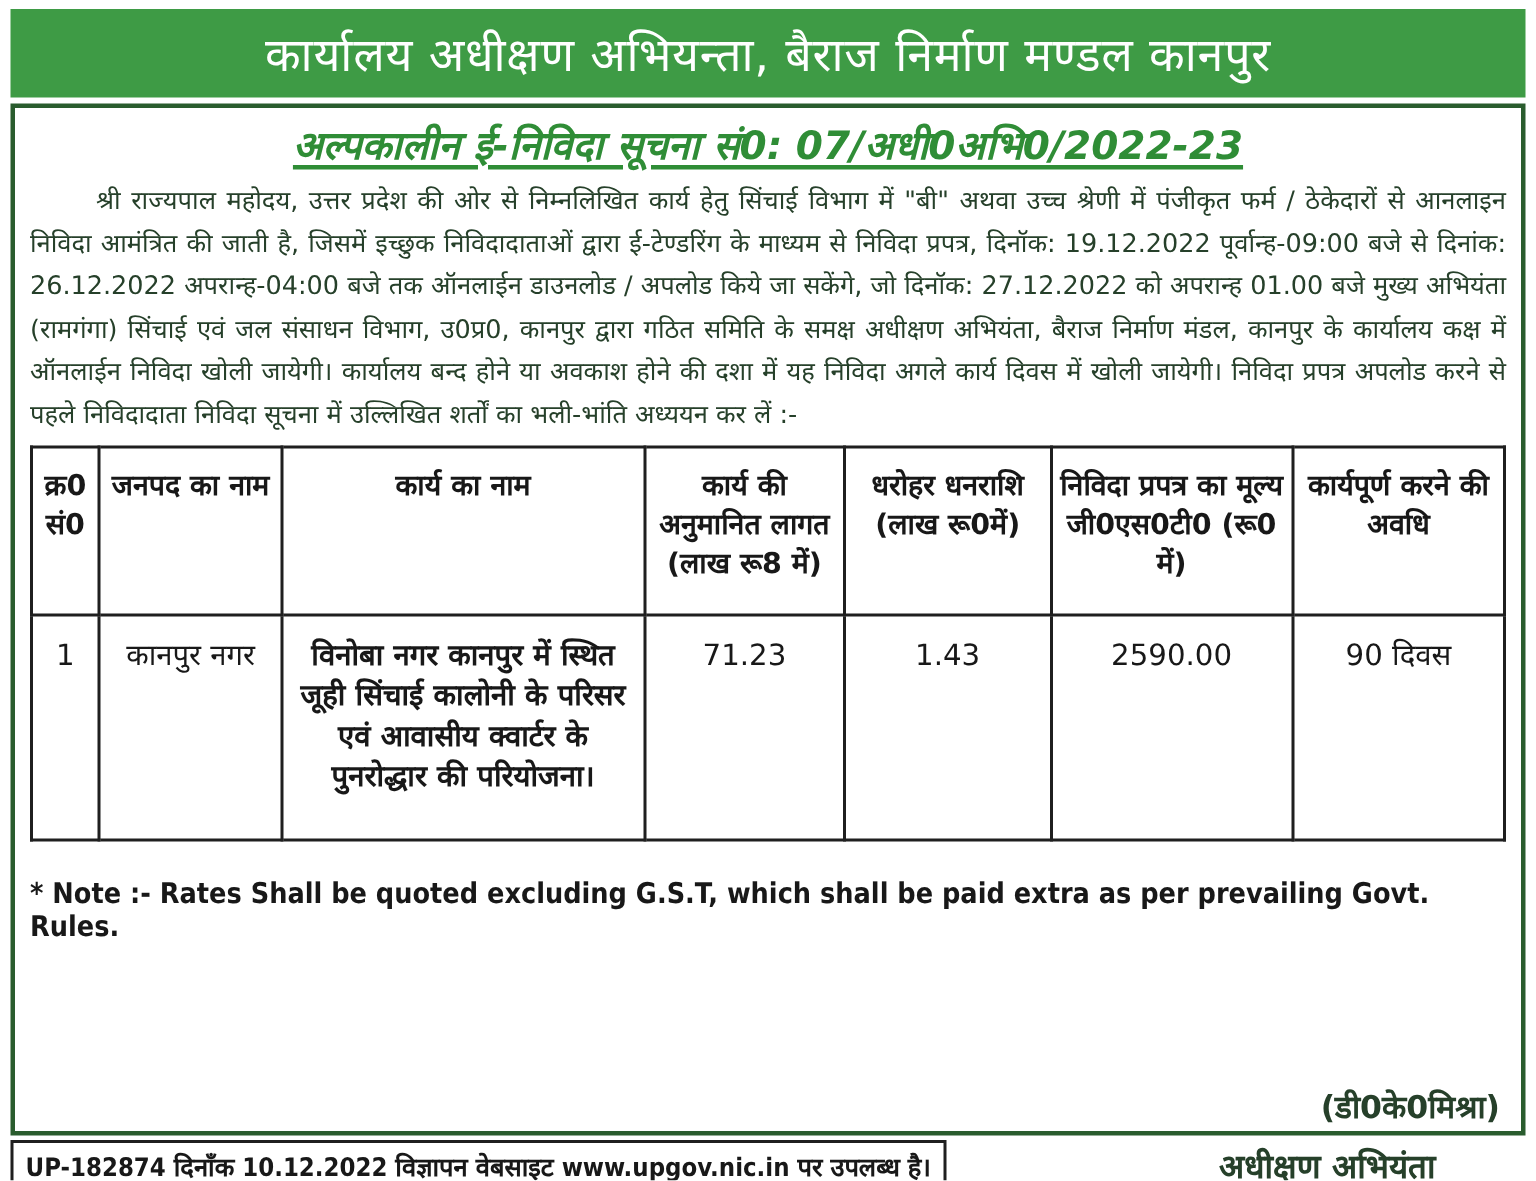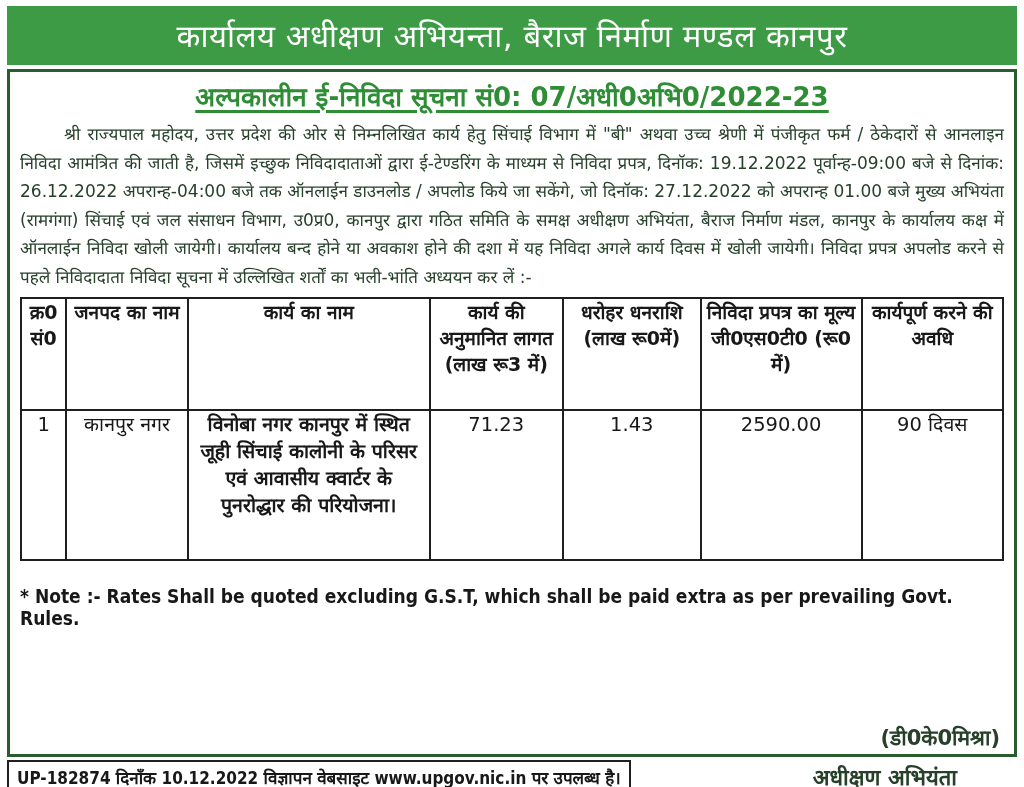--- a/index.html
+++ b/index.html
@@ -10,25 +10,25 @@
   *{margin:0;padding:0;box-sizing:border-box;}
   html,body{width:1024px;height:787px;background:var(--page-bg);
     font-family:"DejaVu Sans","Liberation Sans",sans-serif;}
   .sheet{width:1024px;height:787px;padding:6px 7px;overflow:hidden;background:var(--page-bg);}
   .title-bar{background:var(--header-bar);color:var(--header-text);text-align:center;
     font-size:31px;font-weight:normal;padding:8px 4px 9px;letter-spacing:.5px;}
   .main-box{border:3px solid var(--border-frame);margin-top:4px;padding:2px 10px 4px;
     height:688px;position:relative;}
   .subtitle{color:var(--accent-green);text-align:center;font-size:26px;font-weight:bold;
     padding:4px 0 3px;}
-  .subtitle span{text-decoration:underline;text-decoration-thickness:3px;text-underline-offset:4px;}
+  .subtitle span{text-decoration:underline;text-decoration-thickness:3px;text-underline-offset:4px;font-style:italic;}
   .para{color:var(--body-text);font-size:17px;line-height:28.5px;text-align:justify;
     text-indent:44px;margin-top:3px;}
   table{border-collapse:collapse;width:100%;margin-top:6px;color:var(--table-text);}
-  th,td{border:2px solid var(--table-border);padding:0 5px;vertical-align:top;text-align:center;}
+  th,td{border:2px solid var(--table-border);padding:12px 5px;vertical-align:top;text-align:center;}
   th{font-size:19px;font-weight:bold;line-height:26px;height:112px;}
   td{font-size:19.5px;line-height:27px;height:150px;}
   td.work{font-weight:700;}
   .note-en{color:var(--table-text);font-weight:600;font-size:19px;margin-top:24px;
     font-stretch:condensed;}
   .note-hi{color:var(--body-text);font-size:19px;line-height:27px;text-align:justify;
     text-indent:40px;margin-top:2px;}
   .sig{position:absolute;right:14px;bottom:2px;text-align:right;color:var(--body-text);
     font-weight:bold;font-size:21px;line-height:27px;}
   .bottom-row{display:flex;justify-content:space-between;align-items:flex-start;margin-top:3px;}
@@ -61,21 +61,21 @@
         <col style="width:13.6%">
           <col style="width:14.0%">
           <col style="width:16.4%">
         <col style="width:14.4%">
       </colgroup>
       <thead>
         <tr>
           <th>क्र0 सं0</th>
           <th>जनपद का नाम</th>
           <th>कार्य का नाम</th>
-          <th>कार्य की अनुमानित लागत (लाख रू3 में)</th>
+          <th>कार्य की अनुमानित लागत (लाख रू8 में)</th>
           <th>धरोहर धनराशि (लाख रू0में)</th>
           <th>निविदा प्रपत्र का मूल्य जी0एस0टी0 (रू0 में)</th>
           <th>कार्यपूर्ण करने की अवधि</th>
         </tr>
       </thead>
       <tbody>
         <tr>
           <td>1</td>
           <td>कानपुर नगर</td>
           <td class="work">विनोबा नगर कानपुर में स्थित जूही सिंचाई कालोनी के परिसर एवं आवासीय क्वार्टर के पुनरोद्धार की परियोजना।</td>

